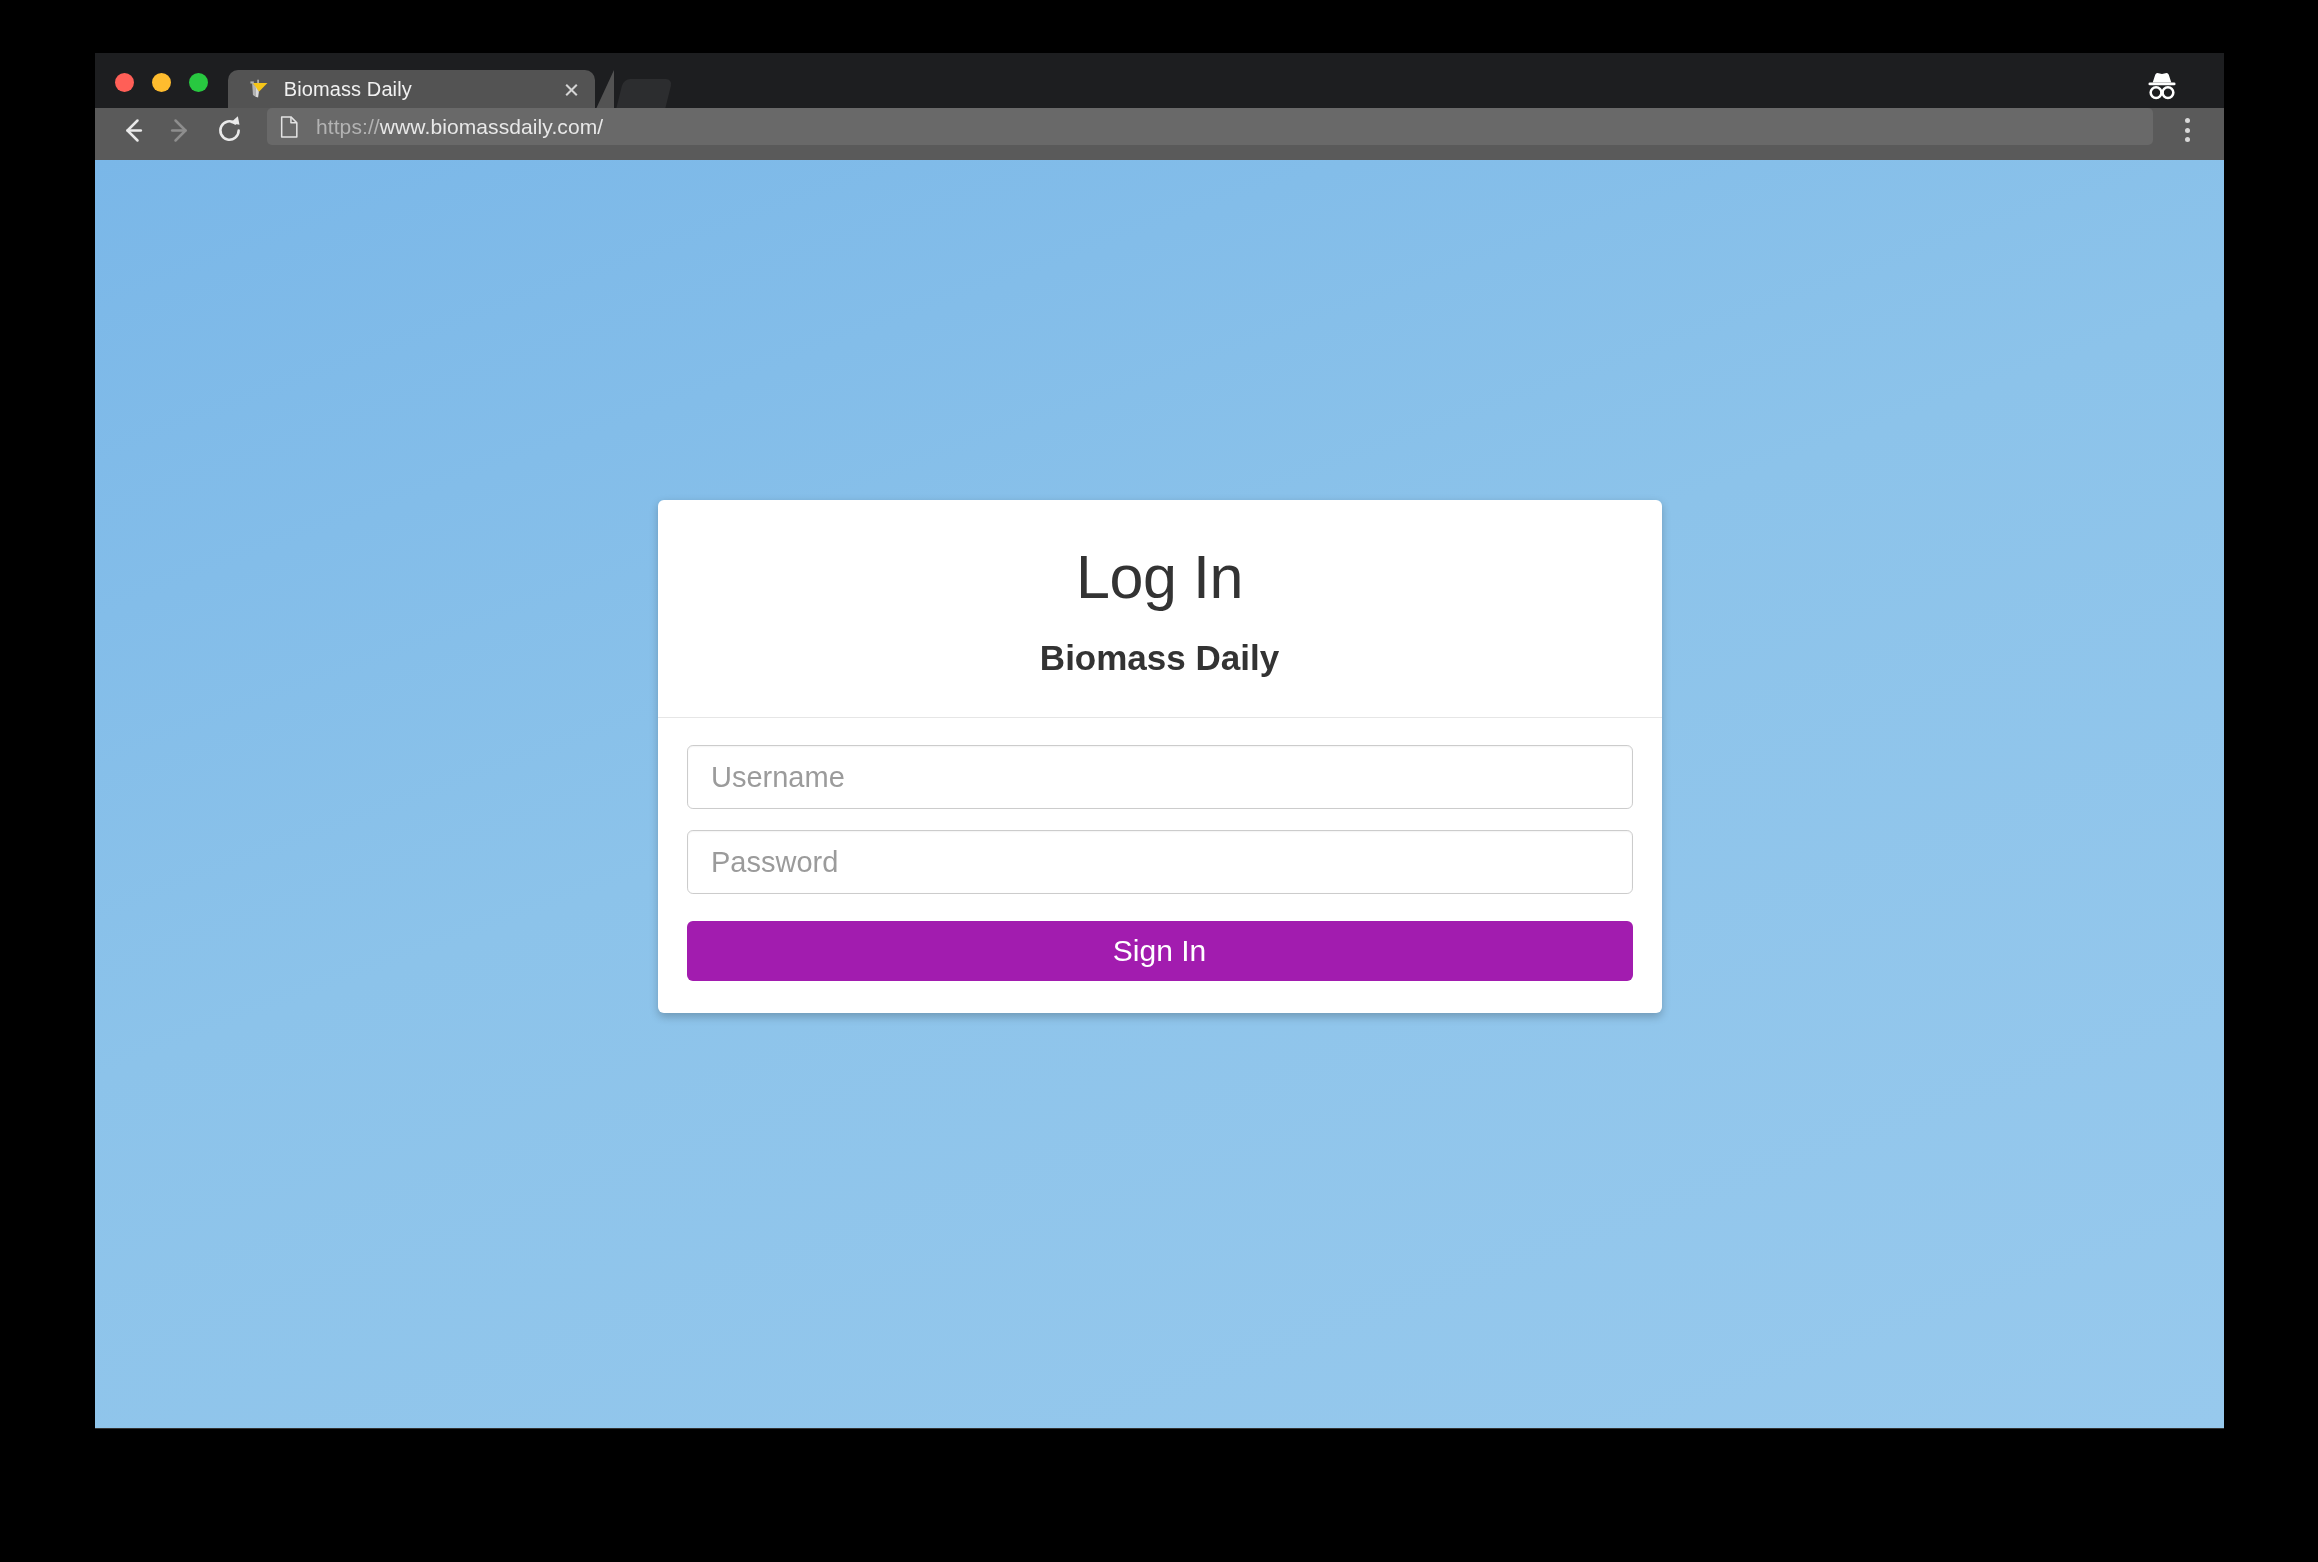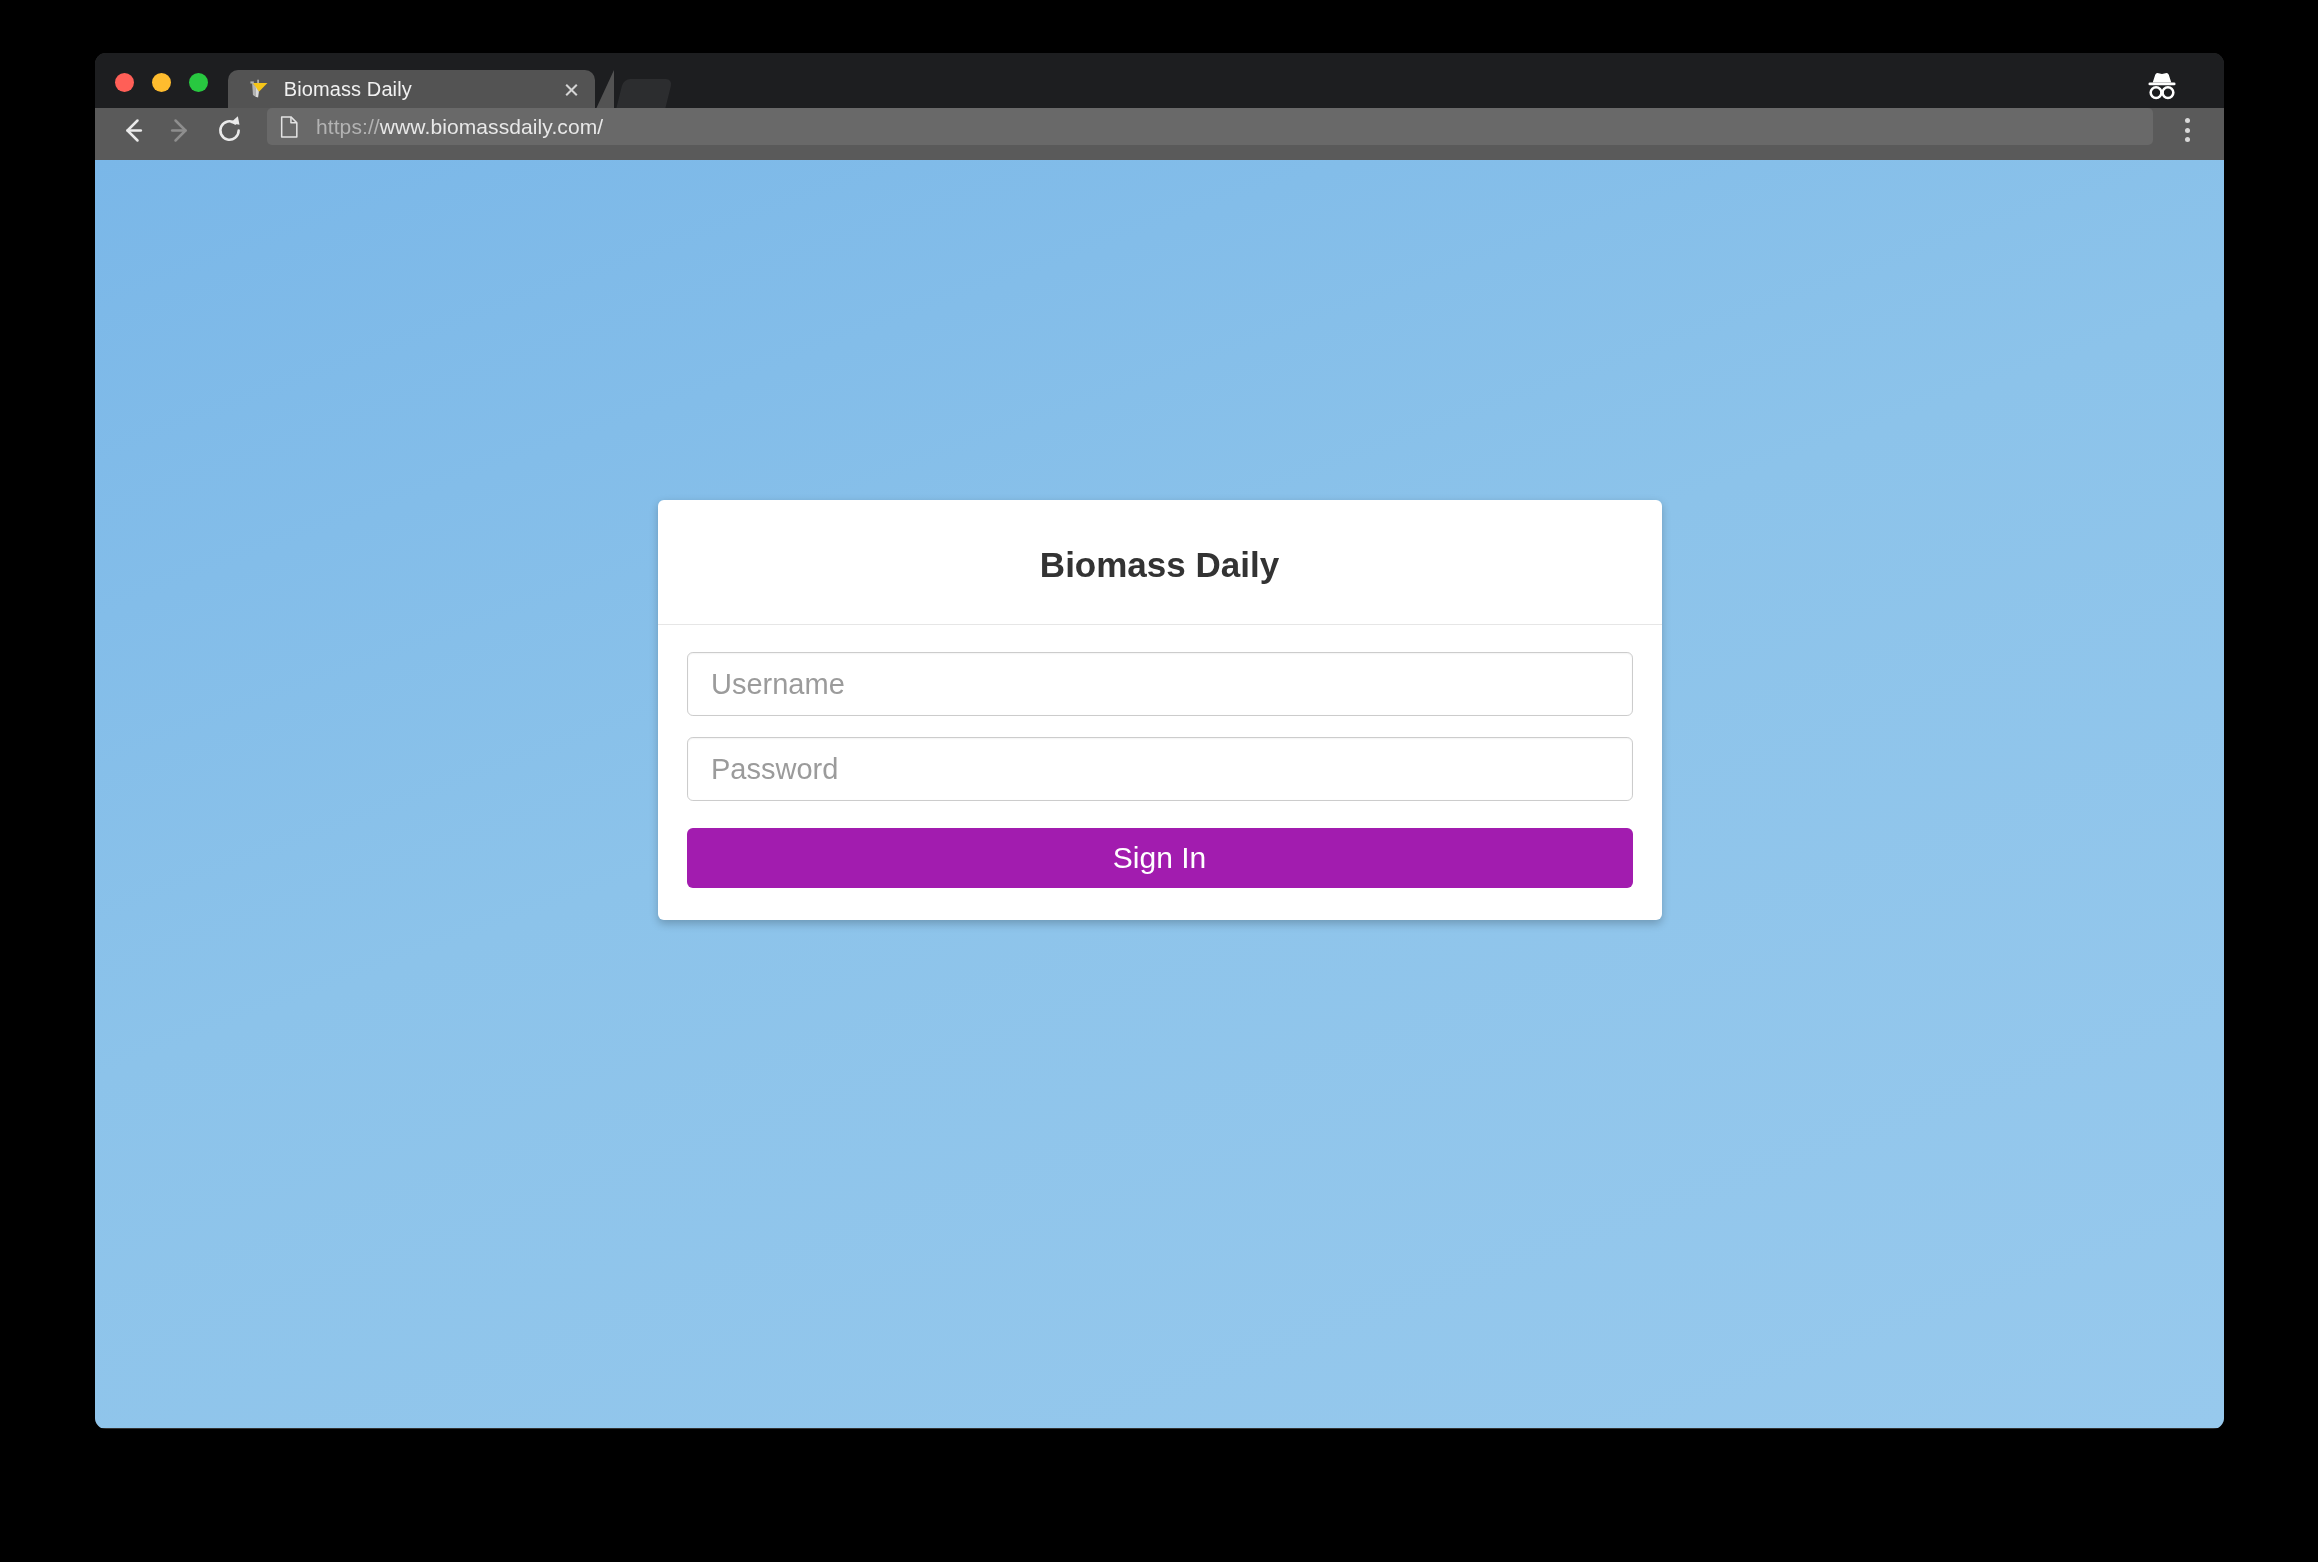--- a/index.html
+++ b/index.html
@@ -15,21 +15,21 @@
     -webkit-font-smoothing: antialiased;
   }
 
   
   .browser-window {
     position: absolute;
     left: 95px;
     top: 53px;
     width: 2129px;
     height: 1376px;
-    border-radius: 11px;
+    border-radius: 0;
     overflow: hidden;
     background: #323232;
   }
 
   
   .tab-strip {
     position: relative;
     height: 55px;
     background: #1d1e20;
   }
@@ -339,20 +339,21 @@
       <span class="menu-dot"></span>
       <span class="menu-dot"></span>
       <span class="menu-dot"></span>
     </span>
   </div>
 
   <div class="viewport">
 
     <div class="login-card">
       <div class="card-header">
+        <h1 class="card-title">Log In</h1>
         <h2 class="card-subtitle">Biomass Daily</h2>
       </div>
       <div class="card-body">
         <input class="field" type="text" placeholder="Username" style="">
         <input class="field" type="password" placeholder="Password" style="">
         <button class="signin-button">Sign In</button>
       </div>
     </div>
 
   </div>

